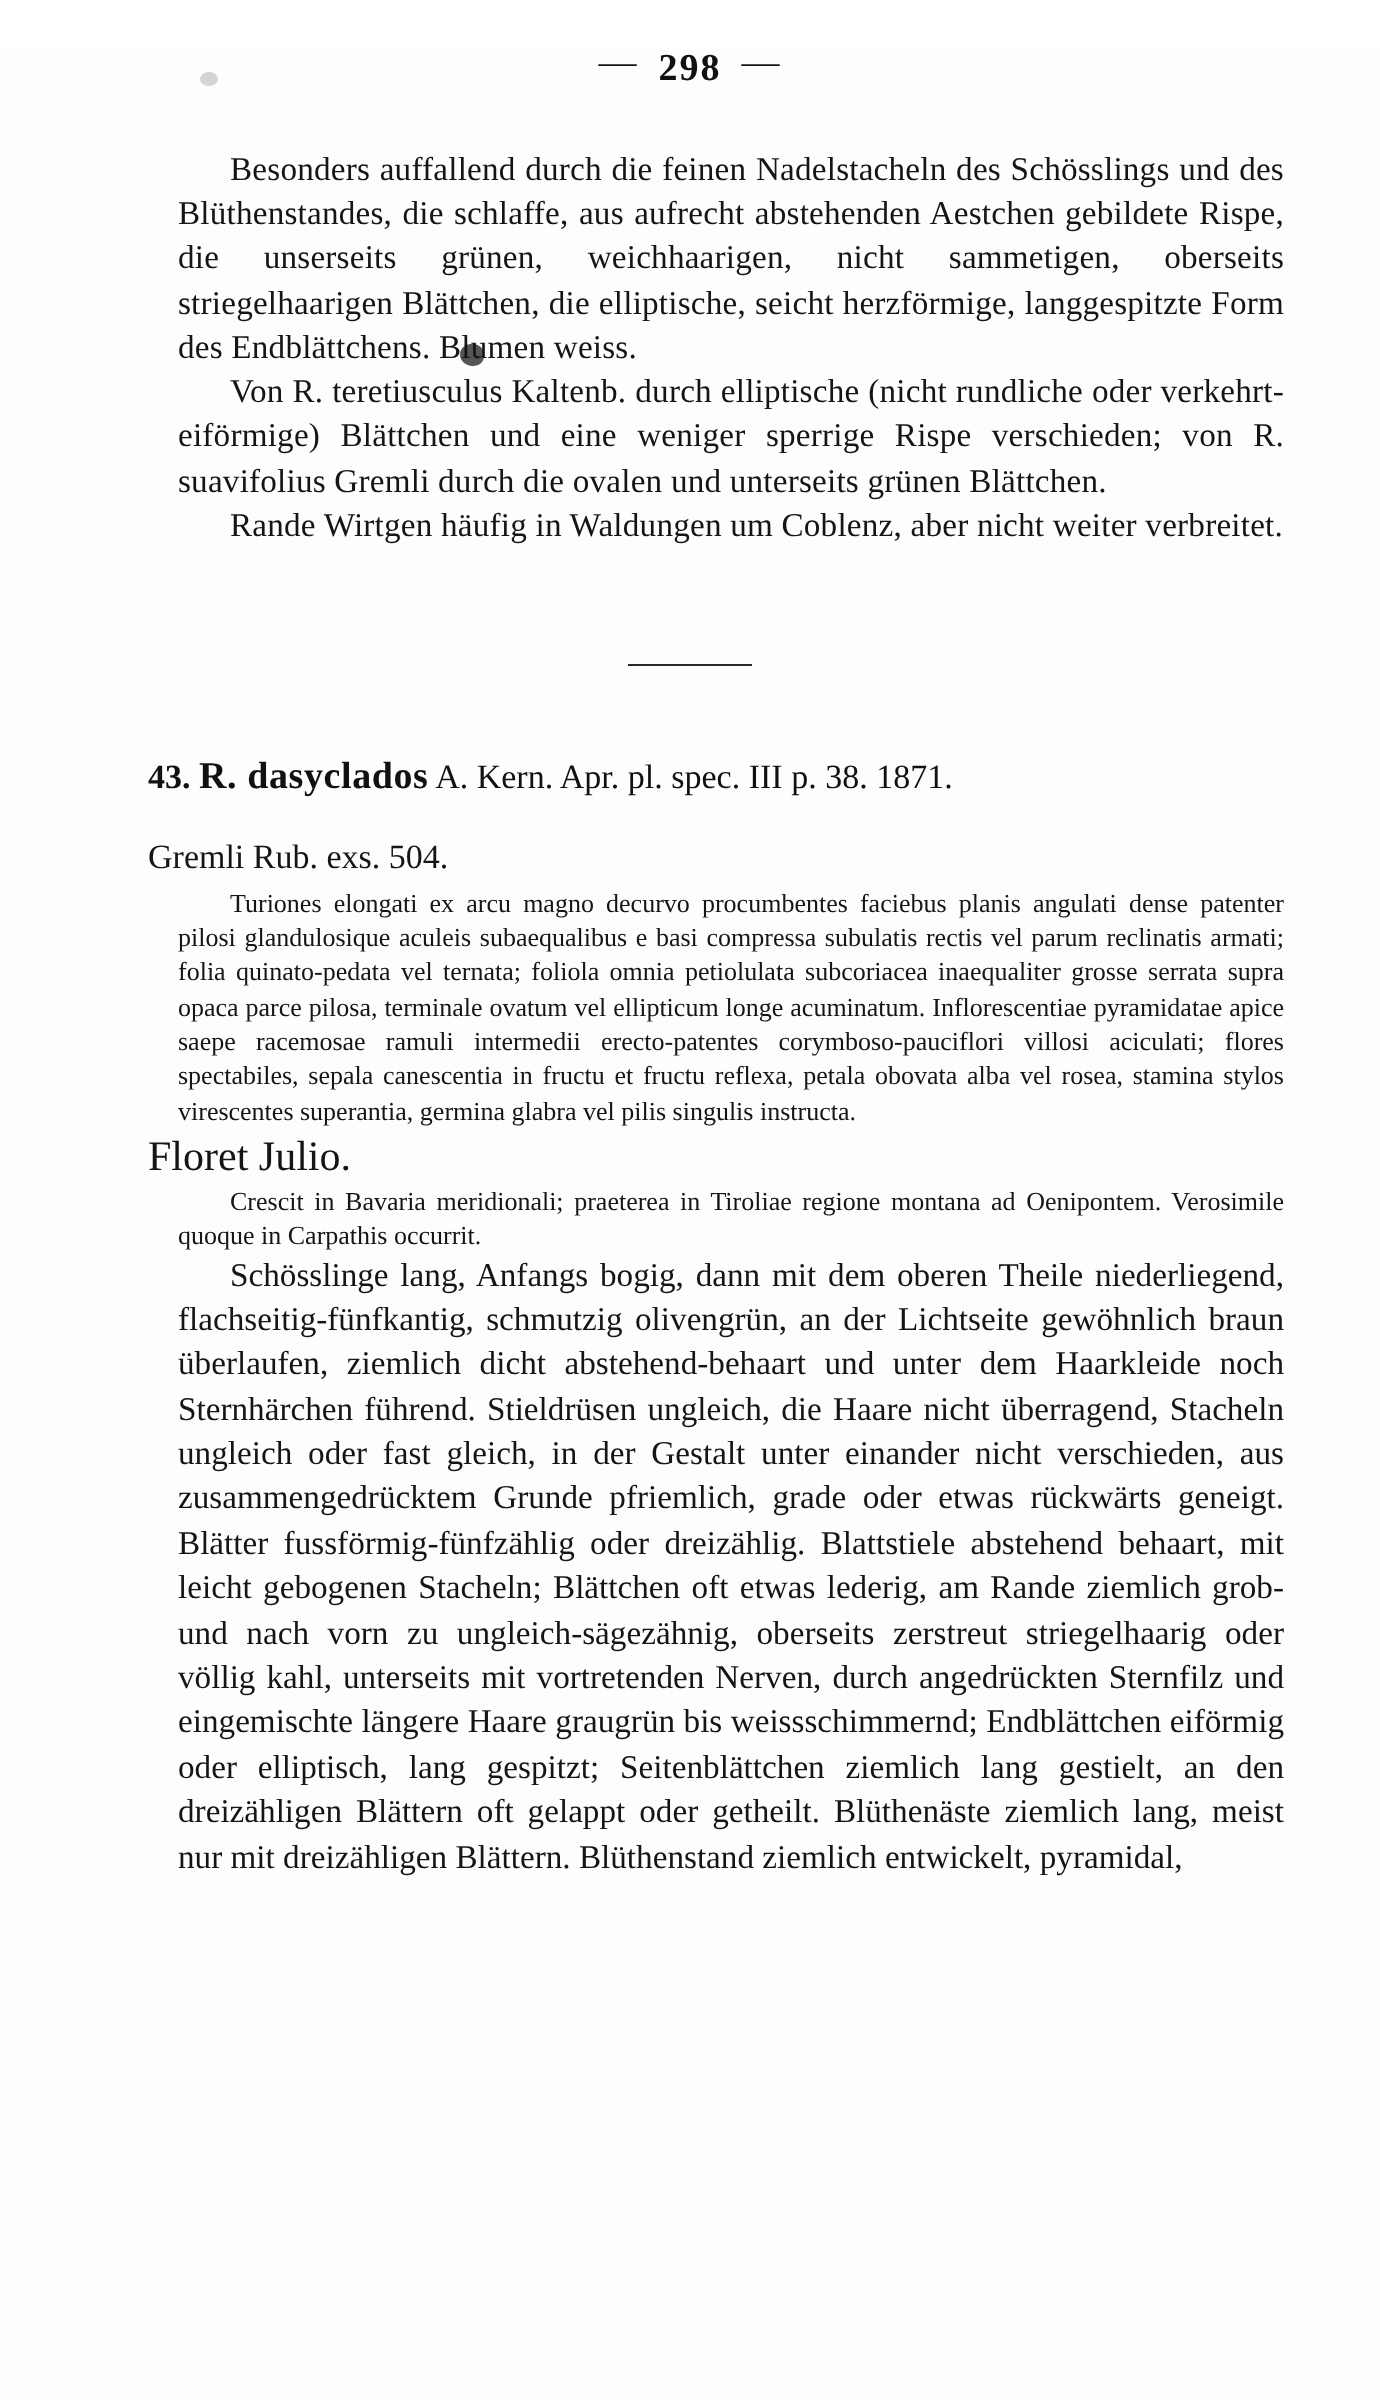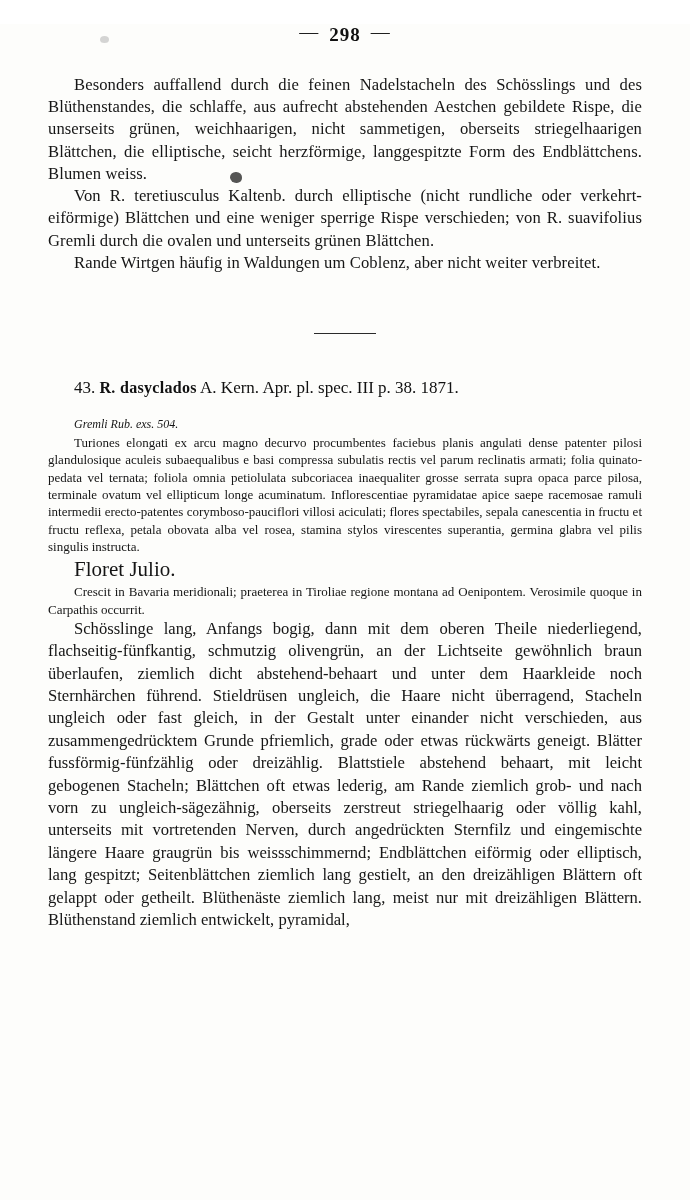--- a/index.html
+++ b/index.html
@@ -41,20 +41,21 @@
   p {
     margin: 0;
     font-size: 16.6px;
     line-height: 1.34;
     text-align: justify;
     text-justify: inter-word;
     color: #151515;
   }
   p.indent {
     text-indent: 26px;
+    margin-left: 41px;
   }
   .block-a p {
     letter-spacing: 0.1px;
   }
   .rule-wrap {
     text-align: center;
     margin: 46px 0 40px 0;
   }
   .rule {
     display: inline-block;
@@ -62,35 +63,34 @@
     height: 0;
     border-top: 1.6px solid #2a2a2a;
   }
   .species-head {
     font-size: 17px;
     margin: 0 0 18px 0;
     padding-left: 26px;
     color: #111;
   }
   .species-head .num {
-    font-weight: normal;
+    font-weight: bold;
   }
   .species-head .name {
     font-weight: bold;
-    font-size: 16px;
+    font-size: 19px;
     letter-spacing: 0.3px;
   }
   .species-head .cite {
     font-weight: normal;
   }
   .exs {
     padding-left: 26px;
-    font-size: 12px;
+    font-size: 17px;
     margin-bottom: 2px;
-    font-style: italic;
   }
   .latin {
     font-size: 13px;
     line-height: 1.33;
   }
   .german {
     font-size: 16.6px;
     line-height: 1.35;
   }
   .floret {

